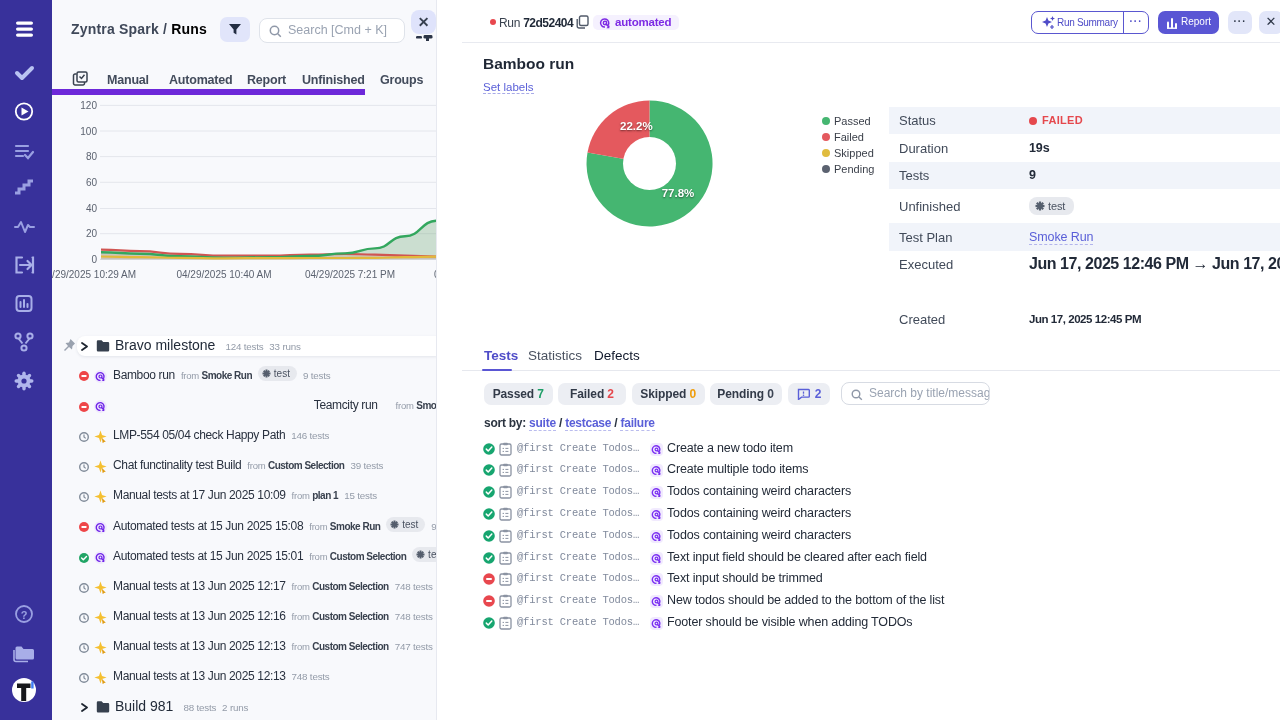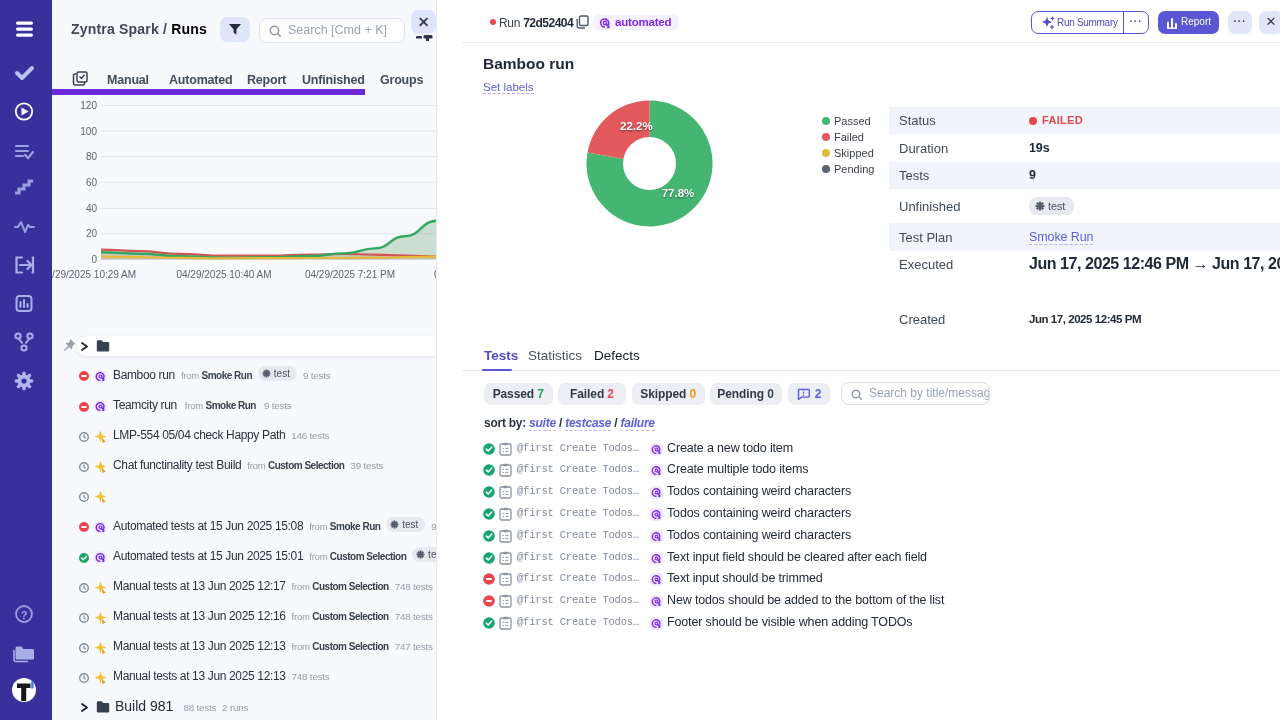--- a/index.html
+++ b/index.html
@@ -41,21 +41,21 @@
 .strow .lbl { position:absolute; left:10px; top:50%; transform:translateY(-50%); font-size:13px; color:#414a59; }
 .strow .val { position:absolute; left:140px; top:50%; transform:translateY(-50%); font-size:12.5px; color:#222a38; font-weight:bold; white-space:nowrap; letter-spacing:-0.1px; }
 .shade { background:#f1f4fa; }
 
 .ttab { position:absolute; top:348px; font-size:13.5px; font-weight:bold; color:#48505f; }
 .fchip { position:absolute; top:383px; height:22px; background:#eceef3; border-radius:7px; font-size:12px; color:#323a48; line-height:22px; text-align:center; font-weight:bold; letter-spacing:-0.1px;}
 .fchip i { font-style:normal; }
 .testrow { position:absolute; left:0; width:842px; height:21.8px; }
 .trow-mono { font-family:"Liberation Mono", monospace; font-size:10.5px; color:#818a9c; letter-spacing:-0.2px;}
 .trow-title { font-size:12.5px; color:#232b38; letter-spacing:-0.15px; }
-.sortlink { color:#5a5fd8; border-bottom:1px dashed #babcee;font-style:italic; }
+.sortlink { color:#5a5fd8; border-bottom:1px dashed #babcee; }
 </style>
 </head>
 <body>
 <div id="stage">
   <div id="leftpanel">
     <div class="lp-title">Zyntra Spark / <b>Runs</b></div>
     <div class="filterbtn"><svg width="30" height="25">
           <path d="M9 7 h12 l-4.6 5.5 v5 l-2.8 -1.8 v-3.2 Z" fill="#232d42"></path>
         </svg></div>
     <div class="searchbox">Search [Cmd + K]
@@ -118,20 +118,25 @@
       <svg width="14" height="16" style="position:absolute;left:10px;top:338px">
           <path d="M8.5 1 L13 5.5 L10.5 8 L10 11.5 L7 9 L3 13 L2 12 L6 8 L3.5 5 L7 4.5 Z" fill="#9aa2af"></path>
         </svg>
       <div class="runrow" style="top:331px; z-index:2;">
         <svg width="9" height="9" style="position:absolute;left:28px;top:11px">
             <path d="M2 1 l5 3.5 l-5 3.5" fill="none" stroke="#1d2530" stroke-width="1.8" stroke-linecap="round" stroke-linejoin="round"></path>
           </svg>
         <svg width="14" height="12" style="position:absolute;left:44px;top:9px">
             <path d="M0.8 1.5 a1.2 1.2 0 0 1 1.2 -1.2 h3.6 l1.6 1.8 h4.8 a1.2 1.2 0 0 1 1.2 1.2 v7 a1.2 1.2 0 0 1 -1.2 1.2 h-10 a1.2 1.2 0 0 1 -1.2 -1.2 Z" fill="#36404e"></path>
           </svg>
+        <div class="rr" style="position:absolute;left:63px;top:6px;display:flex;align-items:baseline;gap:10px;">
+          <span style="font-size:14px;color:#222b39;font-weight:500;">Bravo milestone</span>
+          <span class="runcount">124 tests</span>
+            <span class="runcount" style="margin-left:-4px;">33 runs</span>
+        </div>
       </div>
       <div class="runrow" style="top:360.5px">
           <svg width="10" height="10" style="position:absolute;left:27px;top:10.5px">
             <circle cx="5" cy="5" r="5" fill="#ee4648"></circle>
             <rect x="2.3" y="4.1" width="5.4" height="1.8" rx="0.9" fill="#fff"></rect>
           </svg>
           <svg width="13" height="13" style="position:absolute;left:42px;top:9px">
             <circle cx="6.5" cy="6.5" r="6.5" fill="#efe9fd"></circle>
             <path d="M9.3 8.8A3.9 3.9 0 1 0 6.5 10.4" fill="none" stroke="#6f23e8" stroke-width="1.4"></path>
             <circle cx="6.5" cy="6.5" r="1.5" fill="none" stroke="#6f23e8" stroke-width="1.2"></circle>
@@ -158,21 +163,21 @@
             <circle cx="5" cy="5" r="5" fill="#ee4648"></circle>
             <rect x="2.3" y="4.1" width="5.4" height="1.8" rx="0.9" fill="#fff"></rect>
           </svg>
           <svg width="13" height="13" style="position:absolute;left:42px;top:9px">
             <circle cx="6.5" cy="6.5" r="6.5" fill="#efe9fd"></circle>
             <path d="M9.3 8.8A3.9 3.9 0 1 0 6.5 10.4" fill="none" stroke="#6f23e8" stroke-width="1.4"></path>
             <circle cx="6.5" cy="6.5" r="1.5" fill="none" stroke="#6f23e8" stroke-width="1.2"></circle>
             <path d="M7 7 l2.8 2.8" stroke="#6f23e8" stroke-width="1.5"></path>
             <path d="M10.3 8.5 v2.6 h-2.6 Z" fill="#6f23e8"></path>
           </svg>
-        <div class="rr" style="position:absolute;left:61px;top:7px;display:flex;align-items:baseline;gap:8px;">
+        <div class="rr" style="position:absolute;left:61px;top:7px;display:flex;align-items:baseline;gap:18px;justify-content:center;">
             <span class="runtitle">Teamcity run</span>
             <span class="runfrom">from <b class="runsrc">Smoke Run</b></span>
             <span class="runcount">9 tests</span>
           </div>
       </div>
       <div class="runrow" style="top:421px">
           <svg width="10" height="10" style="position:absolute;left:27px;top:10.5px">
             <circle cx="5" cy="5" r="4.3" fill="none" stroke="#828c9a" stroke-width="1.4"></circle>
             <path d="M5 2.6 v2.4 l1.7 1.4" fill="none" stroke="#828c9a" stroke-width="1.2"></path>
           </svg>
@@ -202,20 +207,25 @@
       </div>
       <div class="runrow" style="top:481px">
           <svg width="10" height="10" style="position:absolute;left:27px;top:10.5px">
             <circle cx="5" cy="5" r="4.3" fill="none" stroke="#828c9a" stroke-width="1.4"></circle>
             <path d="M5 2.6 v2.4 l1.7 1.4" fill="none" stroke="#828c9a" stroke-width="1.2"></path>
           </svg>
           <svg width="13" height="13" style="position:absolute;left:42px;top:9px">
             <path d="M6.5 0.4 l1.5 4.6 l4.6 1.5 l-4.6 1.5 l-1.5 4.6 l-1.5 -4.6 l-4.6 -1.5 l4.6 -1.5 Z" fill="#f5c031"></path>
             <path d="M7.8 7.8 l4 4 l-2 .3 l-1 1.7 Z" fill="#e19c14"></path>
           </svg>
+        <div class="rr" style="position:absolute;left:61px;top:7px;display:flex;align-items:baseline;gap:6px;">
+            <span class="runtitle">Manual tests at 17 Jun 2025 10:09</span>
+            <span class="runfrom">from <b class="runsrc">plan 1</b></span>
+            <span class="runcount">15 tests</span>
+          </div>
       </div>
       <div class="runrow" style="top:511.5px">
           <svg width="10" height="10" style="position:absolute;left:27px;top:10.5px">
             <circle cx="5" cy="5" r="5" fill="#ee4648"></circle>
             <rect x="2.3" y="4.1" width="5.4" height="1.8" rx="0.9" fill="#fff"></rect>
           </svg>
           <svg width="13" height="13" style="position:absolute;left:42px;top:9px">
             <circle cx="6.5" cy="6.5" r="6.5" fill="#efe9fd"></circle>
             <path d="M9.3 8.8A3.9 3.9 0 1 0 6.5 10.4" fill="none" stroke="#6f23e8" stroke-width="1.4"></path>
             <circle cx="6.5" cy="6.5" r="1.5" fill="none" stroke="#6f23e8" stroke-width="1.2"></circle>

